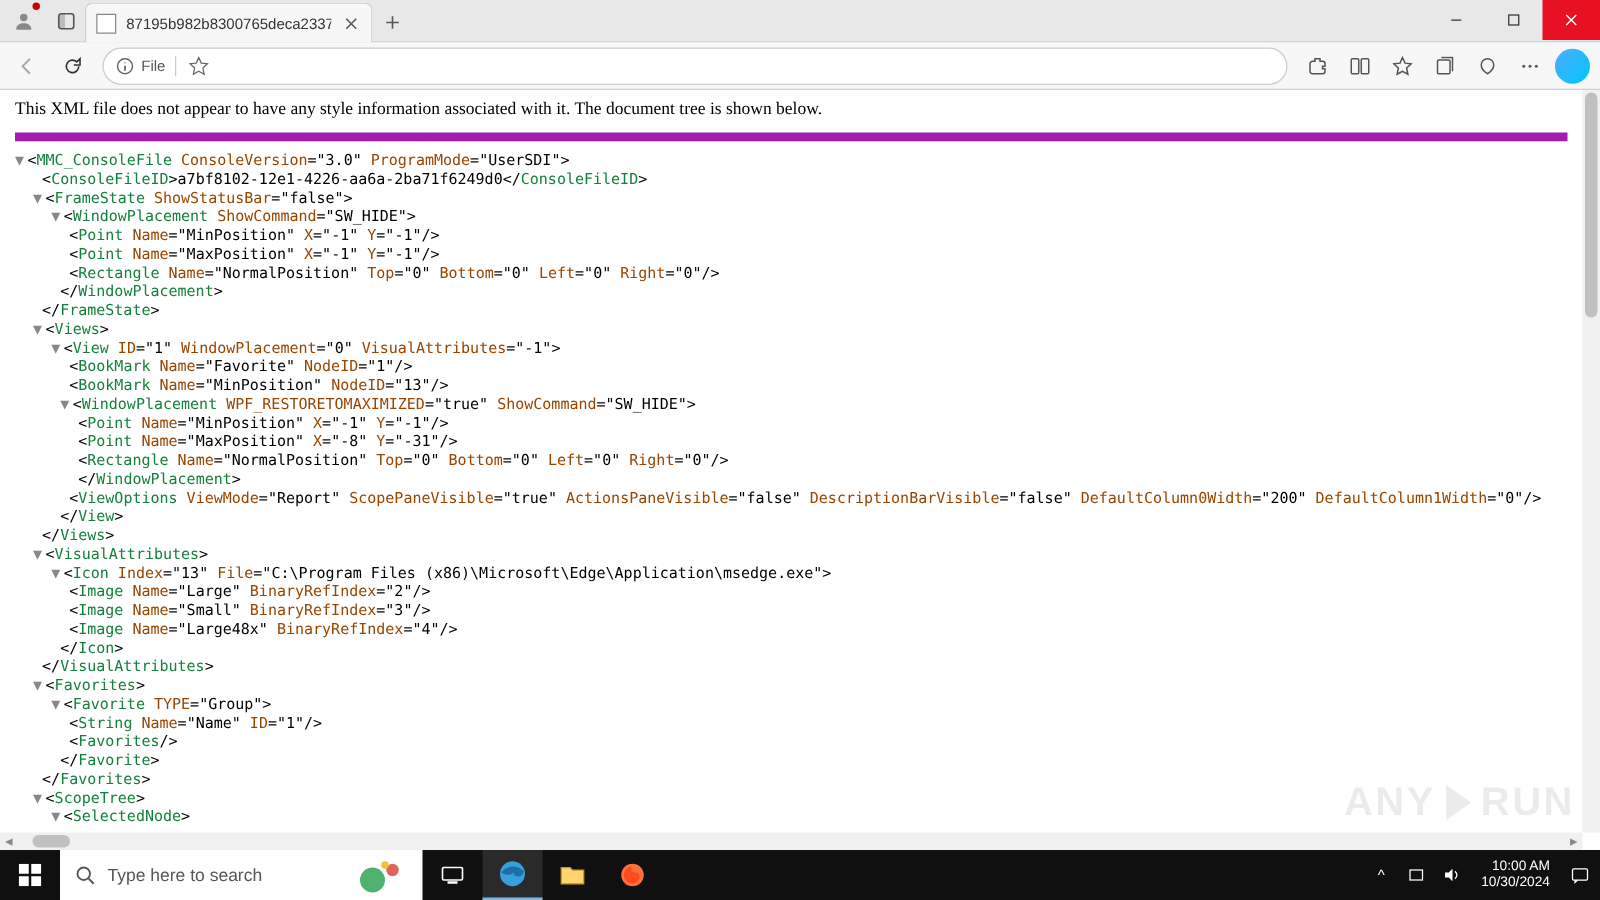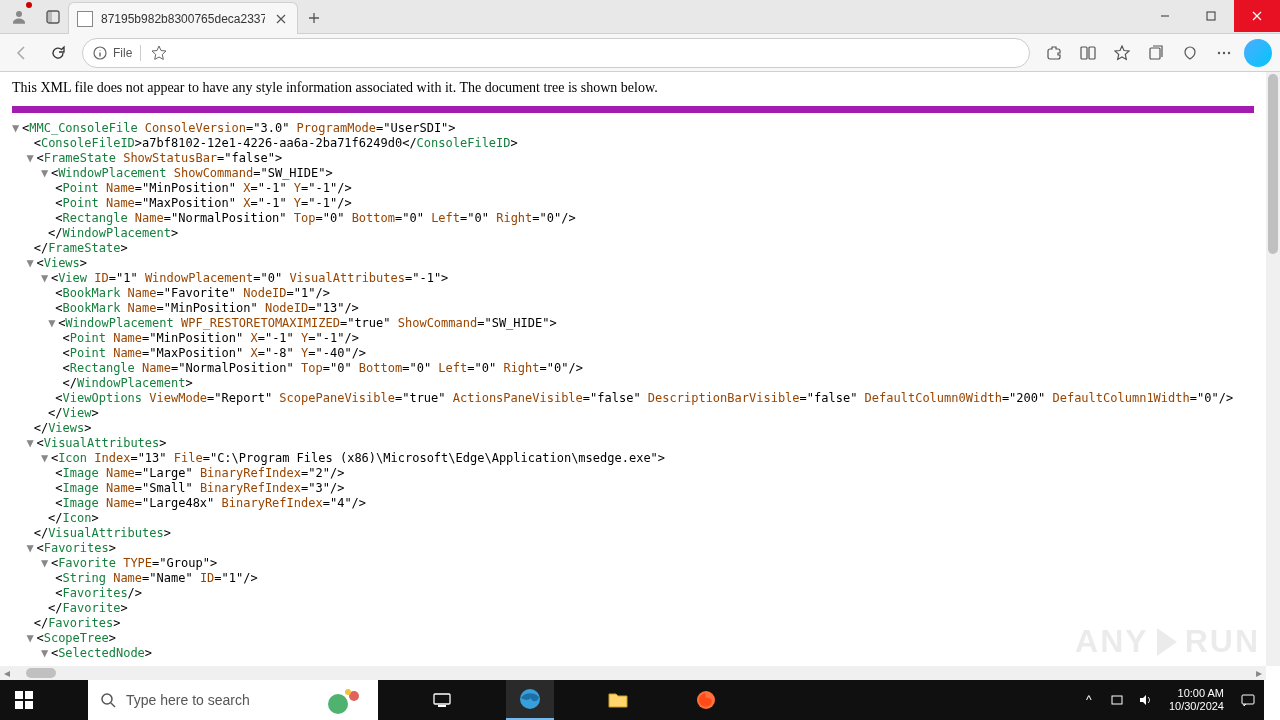--- a/index.html
+++ b/index.html
@@ -128,26 +128,25 @@
 .vscroll {
   position: absolute;
   top: 72px; right: 0; bottom: 54px;
   width: 14px;
   background: #f0f0f0;
 }
 .vscroll .thumb { width: 10px; height: 180px; background: #c0c0c0; border-radius: 5px; margin: 2px auto; }
 
 .taskbar {
   position: absolute;
-  bottom: 0; left: 0; right: 16px;
+  bottom: 0; left: 0; right: 0;
   height: 40px;
   background: #101010;
   display: flex;
   align-items: center;
-  gap: 40px;
 }
 .start-btn {
   width: 48px; height: 40px;
   display: flex; align-items: center; justify-content: center;
   cursor: pointer;
 }
 .search-box {
   width: 290px; height: 40px;
   background: #fff;
   display: flex; align-items: center;
@@ -315,21 +314,21 @@
       &lt;<span class="tag">Point</span> <span class="attr-name">Name</span>="<span class="attr-val">MaxPosition</span>" <span class="attr-name">X</span>="<span class="attr-val">-1</span>" <span class="attr-name">Y</span>="<span class="attr-val">-1</span>"/&gt;
       &lt;<span class="tag">Rectangle</span> <span class="attr-name">Name</span>="<span class="attr-val">NormalPosition</span>" <span class="attr-name">Top</span>="<span class="attr-val">0</span>" <span class="attr-name">Bottom</span>="<span class="attr-val">0</span>" <span class="attr-name">Left</span>="<span class="attr-val">0</span>" <span class="attr-name">Right</span>="<span class="attr-val">0</span>"/&gt;
      &lt;/<span class="tag">WindowPlacement</span>&gt;
    &lt;/<span class="tag">FrameState</span>&gt;
   <span class="toggle">▼</span>&lt;<span class="tag">Views</span>&gt;
     <span class="toggle">▼</span>&lt;<span class="tag">View</span> <span class="attr-name">ID</span>="<span class="attr-val">1</span>" <span class="attr-name">WindowPlacement</span>="<span class="attr-val">0</span>" <span class="attr-name">VisualAttributes</span>="<span class="attr-val">-1</span>"&gt;
       &lt;<span class="tag">BookMark</span> <span class="attr-name">Name</span>="<span class="attr-val">Favorite</span>" <span class="attr-name">NodeID</span>="<span class="attr-val">1</span>"/&gt;
       &lt;<span class="tag">BookMark</span> <span class="attr-name">Name</span>="<span class="attr-val">MinPosition</span>" <span class="attr-name">NodeID</span>="<span class="attr-val">13</span>"/&gt;
      <span class="toggle">▼</span>&lt;<span class="tag">WindowPlacement</span> <span class="attr-name">WPF_RESTORETOMAXIMIZED</span>="<span class="attr-val">true</span>" <span class="attr-name">ShowCommand</span>="<span class="attr-val">SW_HIDE</span>"&gt;
        &lt;<span class="tag">Point</span> <span class="attr-name">Name</span>="<span class="attr-val">MinPosition</span>" <span class="attr-name">X</span>="<span class="attr-val">-1</span>" <span class="attr-name">Y</span>="<span class="attr-val">-1</span>"/&gt;
-       &lt;<span class="tag">Point</span> <span class="attr-name">Name</span>="<span class="attr-val">MaxPosition</span>" <span class="attr-name">X</span>="<span class="attr-val">-8</span>" <span class="attr-name">Y</span>="<span class="attr-val">-40</span>"/&gt;
+       &lt;<span class="tag">Point</span> <span class="attr-name">Name</span>="<span class="attr-val">MaxPosition</span>" <span class="attr-name">X</span>="<span class="attr-val">-8</span>" <span class="attr-name">Y</span>="<span class="attr-val">-31</span>"/&gt;
        &lt;<span class="tag">Rectangle</span> <span class="attr-name">Name</span>="<span class="attr-val">NormalPosition</span>" <span class="attr-name">Top</span>="<span class="attr-val">0</span>" <span class="attr-name">Bottom</span>="<span class="attr-val">0</span>" <span class="attr-name">Left</span>="<span class="attr-val">0</span>" <span class="attr-name">Right</span>="<span class="attr-val">0</span>"/&gt;
        &lt;/<span class="tag">WindowPlacement</span>&gt;
       &lt;<span class="tag">ViewOptions</span> <span class="attr-name">ViewMode</span>="<span class="attr-val">Report</span>" <span class="attr-name">ScopePaneVisible</span>="<span class="attr-val">true</span>" <span class="attr-name">ActionsPaneVisible</span>="<span class="attr-val">false</span>" <span class="attr-name">DescriptionBarVisible</span>="<span class="attr-val">false</span>" <span class="attr-name">DefaultColumn0Width</span>="<span class="attr-val">200</span>" <span class="attr-name">DefaultColumn1Width</span>="<span class="attr-val">0</span>"/&gt;
      &lt;/<span class="tag">View</span>&gt;
    &lt;/<span class="tag">Views</span>&gt;
   <span class="toggle">▼</span>&lt;<span class="tag">VisualAttributes</span>&gt;
     <span class="toggle">▼</span>&lt;<span class="tag">Icon</span> <span class="attr-name">Index</span>="<span class="attr-val">13</span>" <span class="attr-name">File</span>="<span class="attr-val">C:\Program Files (x86)\Microsoft\Edge\Application\msedge.exe</span>"&gt;
       &lt;<span class="tag">Image</span> <span class="attr-name">Name</span>="<span class="attr-val">Large</span>" <span class="attr-name">BinaryRefIndex</span>="<span class="attr-val">2</span>"/&gt;
       &lt;<span class="tag">Image</span> <span class="attr-name">Name</span>="<span class="attr-val">Small</span>" <span class="attr-name">BinaryRefIndex</span>="<span class="attr-val">3</span>"/&gt;
       &lt;<span class="tag">Image</span> <span class="attr-name">Name</span>="<span class="attr-val">Large48x</span>" <span class="attr-name">BinaryRefIndex</span>="<span class="attr-val">4</span>"/&gt;

